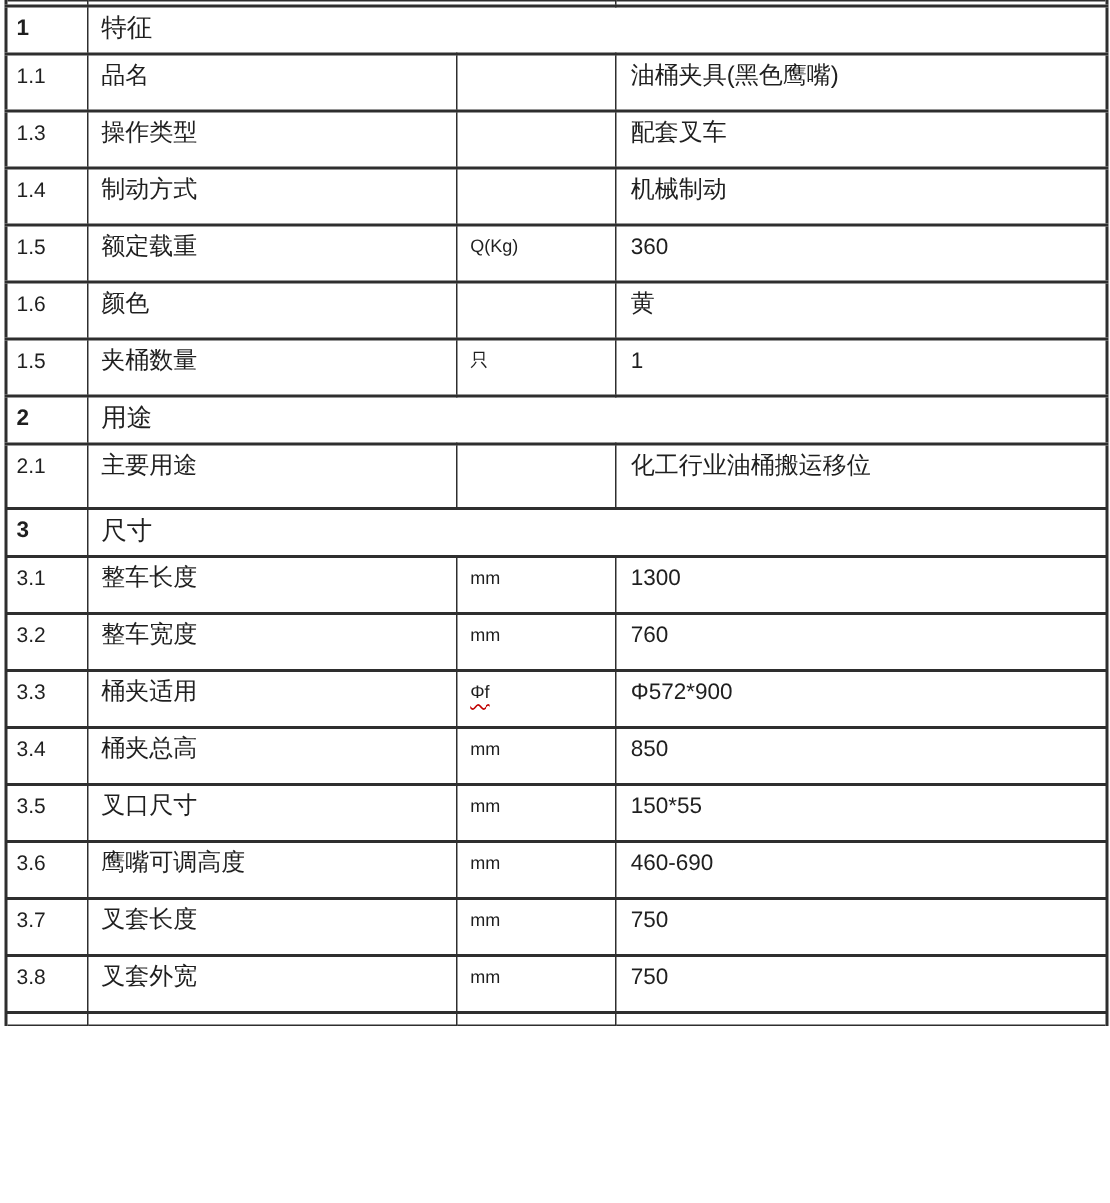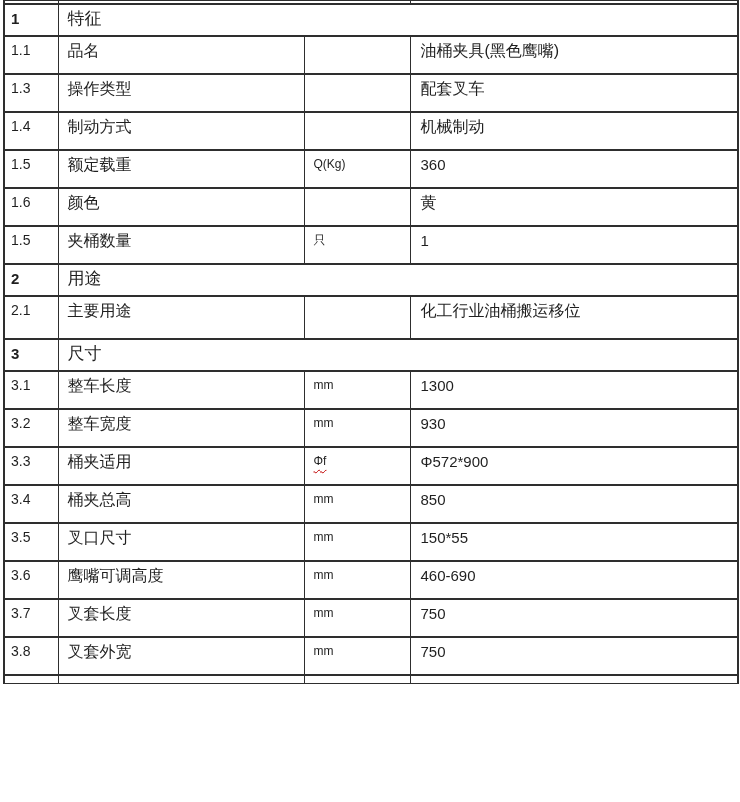--- a/index.html
+++ b/index.html
@@ -131,21 +131,21 @@
       <tr class="data-row">
         <td class="col-no">3.1</td>
         <td class="col-label">整车长度</td>
         <td class="col-unit"><span>mm</span></td>
         <td class="col-value">1300</td>
       </tr>
       <tr class="data-row">
         <td class="col-no">3.2</td>
         <td class="col-label">整车宽度</td>
         <td class="col-unit"><span>mm</span></td>
-        <td class="col-value">930</td>
+        <td class="col-value">760</td>
       </tr>
       <tr class="data-row">
         <td class="col-no">3.3</td>
         <td class="col-label">桶夹适用</td>
         <td class="col-unit"><span class="squiggle">Φf</span></td>
         <td class="col-value">Φ572*900</td>
       </tr>
       <tr class="data-row">
         <td class="col-no">3.4</td>
         <td class="col-label">桶夹总高</td>

